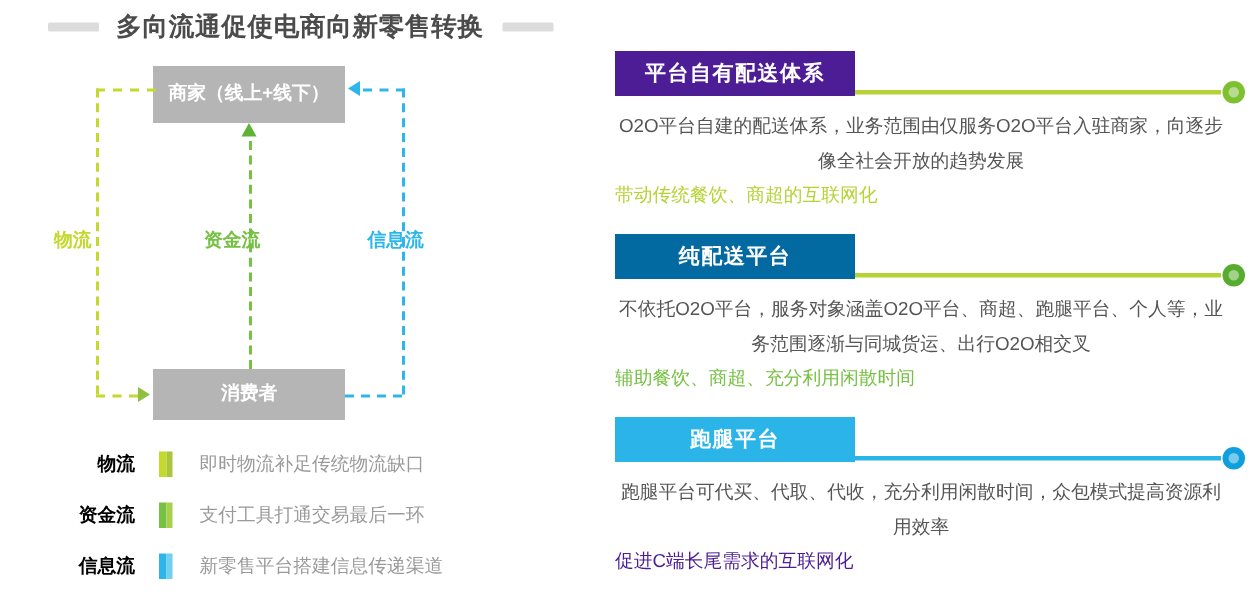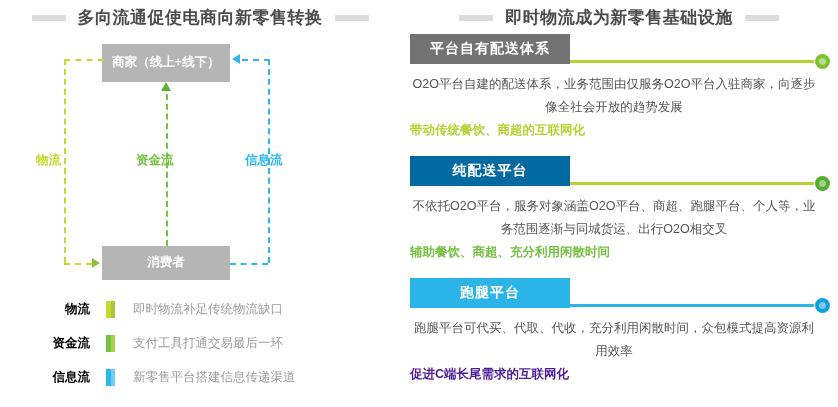--- a/index.html
+++ b/index.html
@@ -86,21 +86,21 @@
   }
   .card-dot::after{
     content:"";position:absolute;left:4px;top:4px;width:7px;height:7px;border-radius:50%;
     background:rgba(255,255,255,.45);
   }
   .card-body{padding:9px 20px 0 10px;}
   .card-desc{
     font-size:12.5px;color:#555555;line-height:1.85;margin:0;text-align:center;
   }
   .card-hl{
-    font-size:12.5px;font-weight:bold;line-height:1.85;margin:0;
+    font-size:12.5px;font-weight:normal;line-height:1.85;margin:0;
   }
 </style>
 </head>
 <body>
 
 <div class="page">
 
   <div class="panel-left">
 
     <div class="heading">
@@ -159,31 +159,26 @@
             <i style="background:#6fd0f0"></i>
         </span>
         <span class="legend-desc">新零售平台搭建信息传递渠道</span>
       </div>
 
     </div>
   </div>
 
   <div class="panel-right">
 
-    <div class="heading">
-      <span class="rule"></span>
-      <span class="htxt">即时物流成为新零售基础设施</span>
-      <span class="rule"></span>
-    </div>
 
     <div class="cards">
 
       <div class="card">
         <div class="card-head">
-          <div class="tag" style="background:#737373;">平台自有配送体系</div>
+          <div class="tag" style="background:#4c1d95;">平台自有配送体系</div>
           <div class="card-line" style="background:#b5d334;"></div>
           <div class="card-dot" style="background:#7fc031;"></div>
         </div>
         <div class="card-body">
           <p class="card-desc">O2O平台自建的配送体系，业务范围由仅服务O2O平台入驻商家，向逐步像全社会开放的趋势发展</p>
           <p class="card-hl" style="color:#b5d334;">带动传统餐饮、商超的互联网化</p>
         </div>
       </div>
 
       <div class="card">

